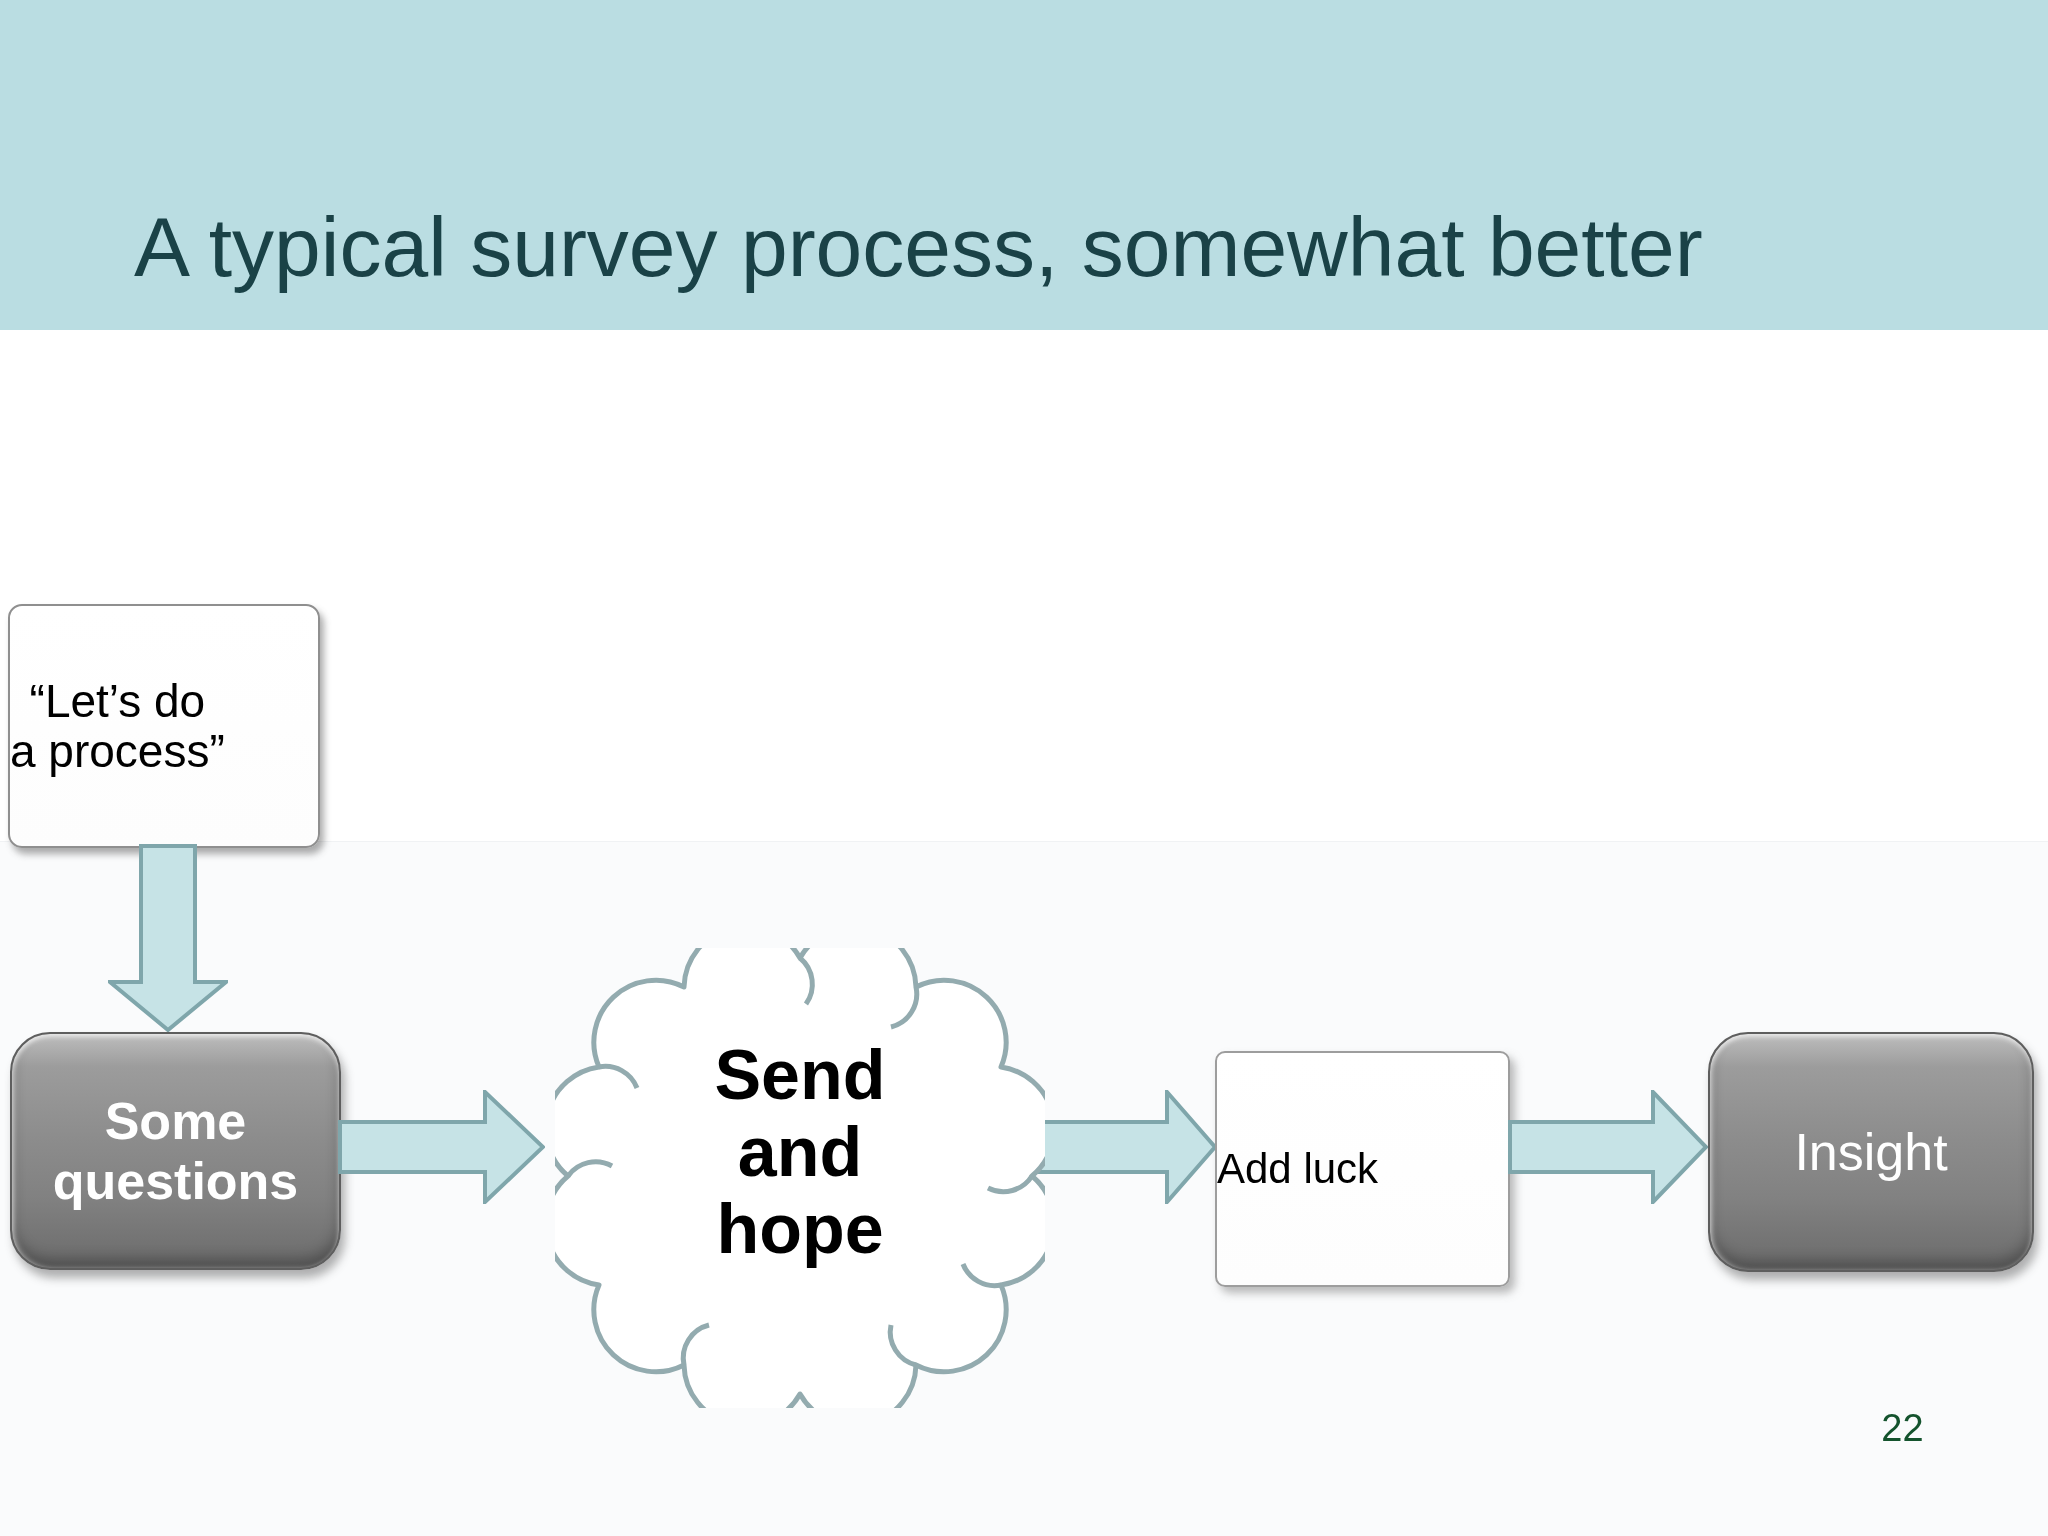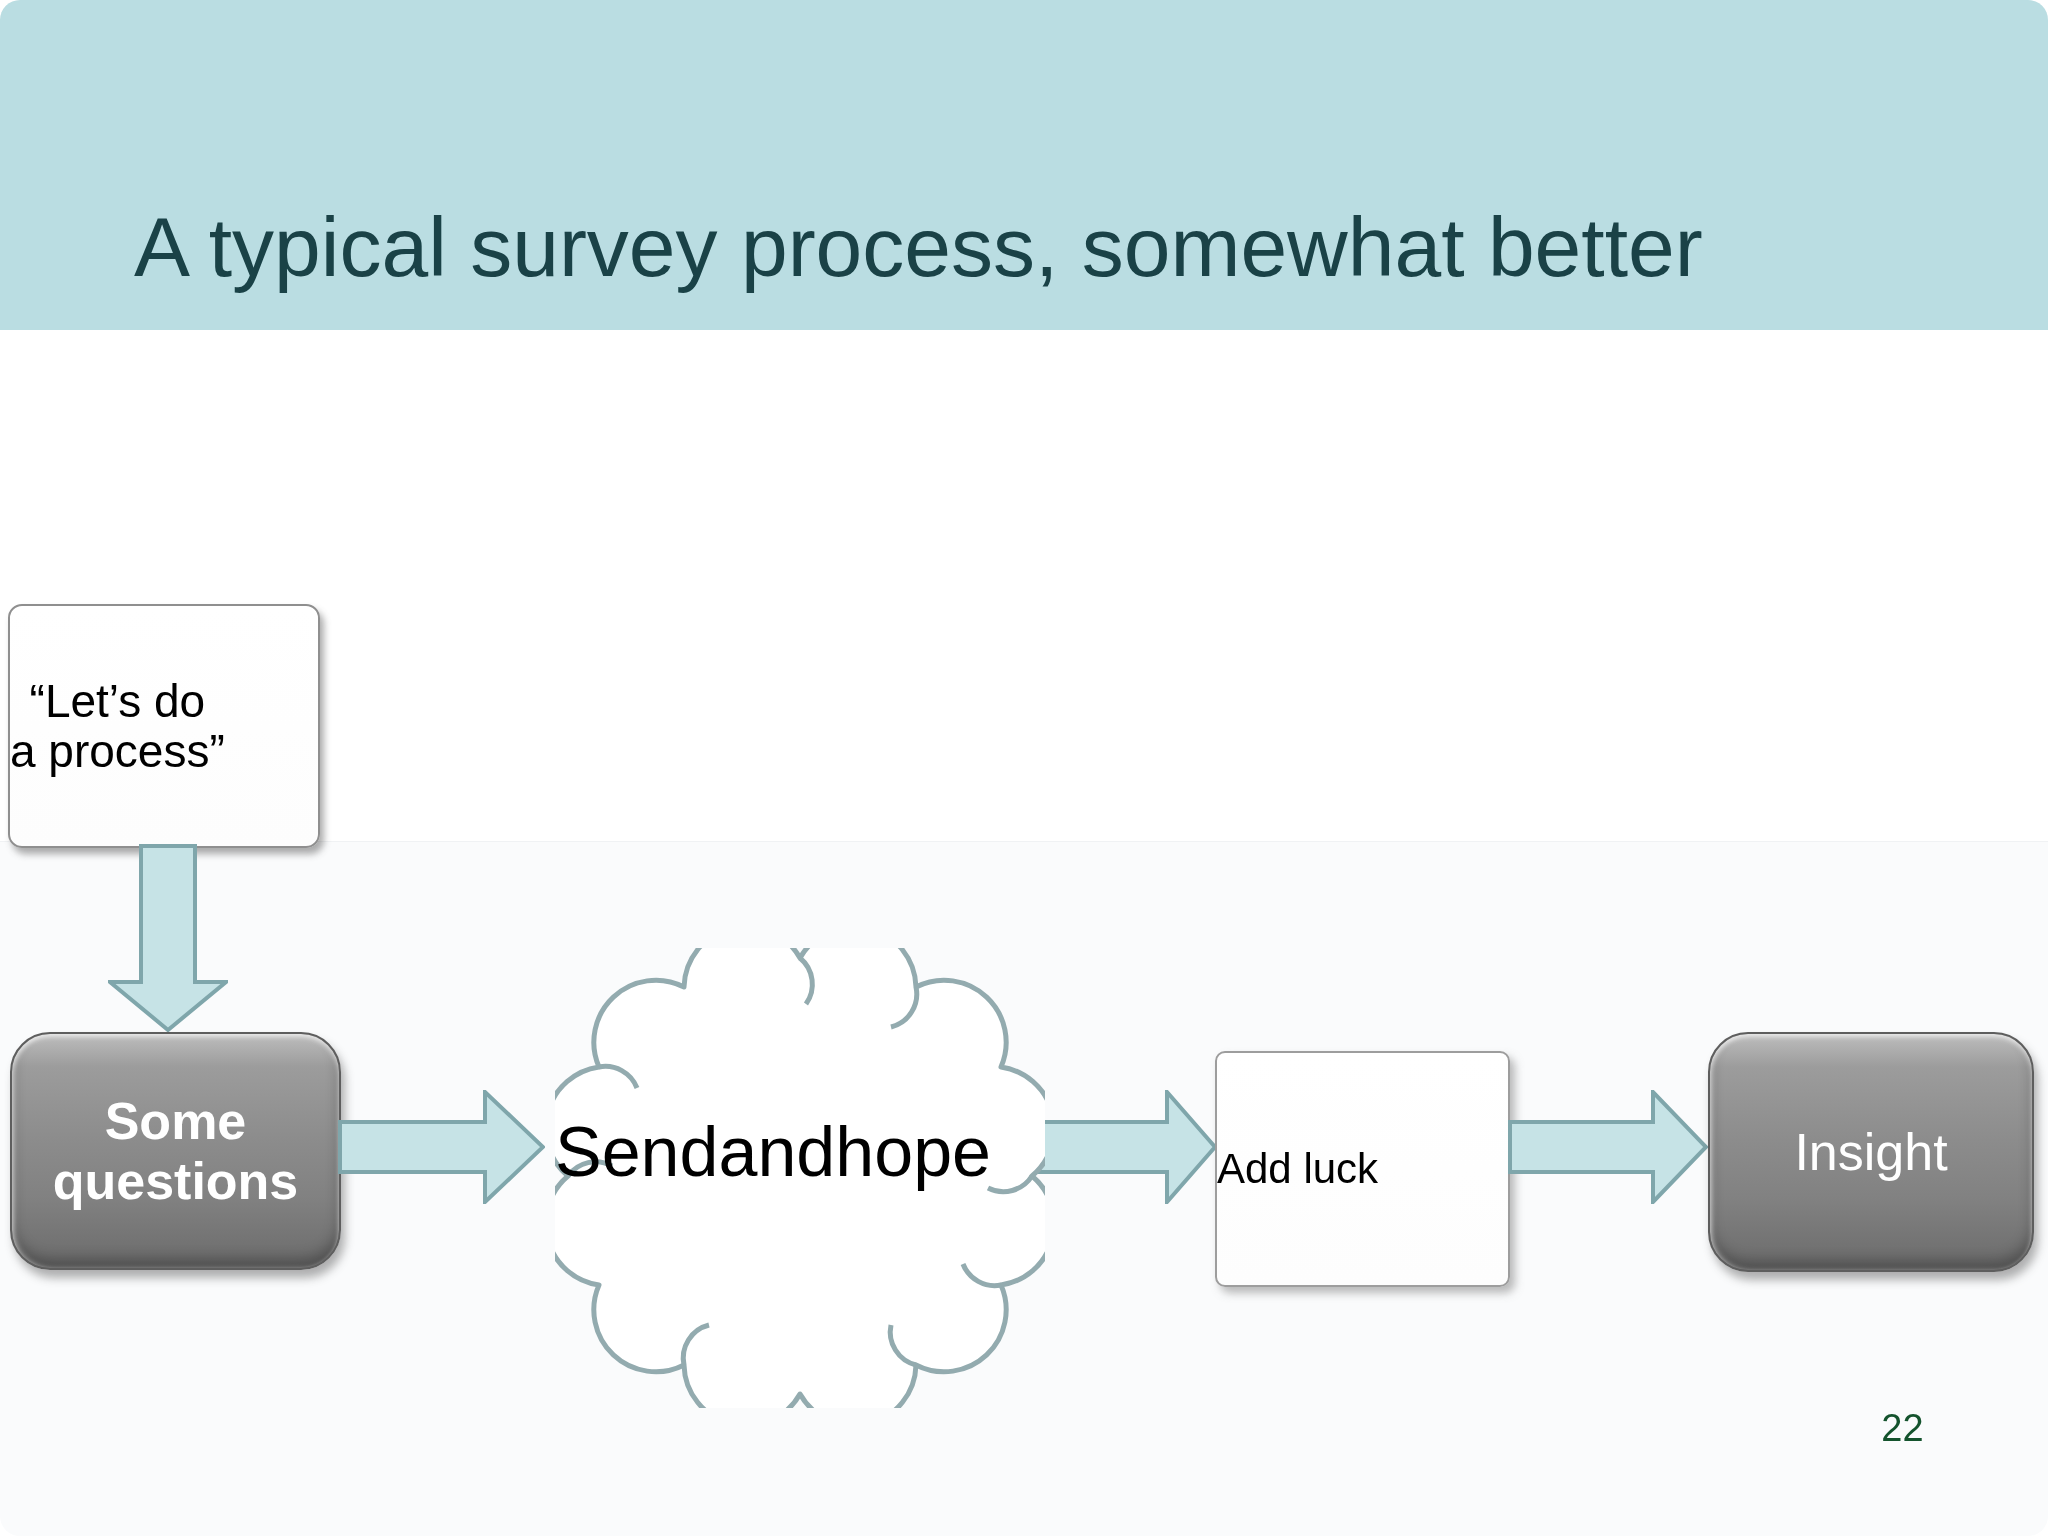--- a/index.html
+++ b/index.html
@@ -1,20 +1,19 @@
 <!DOCTYPE html>
 <html style="--band: #badde2; --title-color: #1a4247; --arrow-fill: #c6e3e6; --arrow-outline: #7fa6ab; --cloud-outline: #93abaf;"><head>
 <meta charset="utf-8">
 <style>
   html,body{margin:0;padding:0;background:#ffffff;}
   #stage{
     position:relative;width:2048px;height:1536px;overflow:hidden;
     background:#ffffff;
     font-family:"Liberation Sans","DejaVu Sans",sans-serif;
-    border-radius:20px;
   }
   
   .band{
     position:absolute;left:0;top:0;width:2048px;height:330px;
     background:var(--band,#badde2);
   }
   .title{
     position:absolute;left:134px;top:205px;
     font-size:84px;line-height:1;white-space:nowrap;
     color:var(--title-color,#1a4247);
@@ -46,22 +45,22 @@
     display:flex;flex-direction:column;align-items:center;justify-content:center;
     text-align:center;color:#fff;
   }
   .node-some{left:10px;top:1032px;width:327px;height:234px;font-size:52px;line-height:60px;font-weight:bold;}
   .node-insight{left:1708px;top:1032px;width:322px;height:236px;font-size:52px;line-height:60px;}
   .line{display:block;}
   
   .shape{position:absolute;}
   .cloud-text{
     position:absolute;left:555px;top:1037px;width:490px;height:231px;
-    display:flex;flex-direction:row;align-items:center;justify-content:flex-start;
-    text-align:center;font-size:70px;line-height:77px;color:#000;
+    display:flex;flex-direction:column;align-items:center;justify-content:flex-end;
+    text-align:center;font-size:70px;line-height:77px;color:#000;font-weight:bold;
   }
   .page-number{
     position:absolute;left:1840px;top:1408px;width:125px;
     text-align:center;font-size:38px;line-height:40px;color:#14532d;
   }
 </style>
 </head>
 <body>
 
 <div id="stage">

